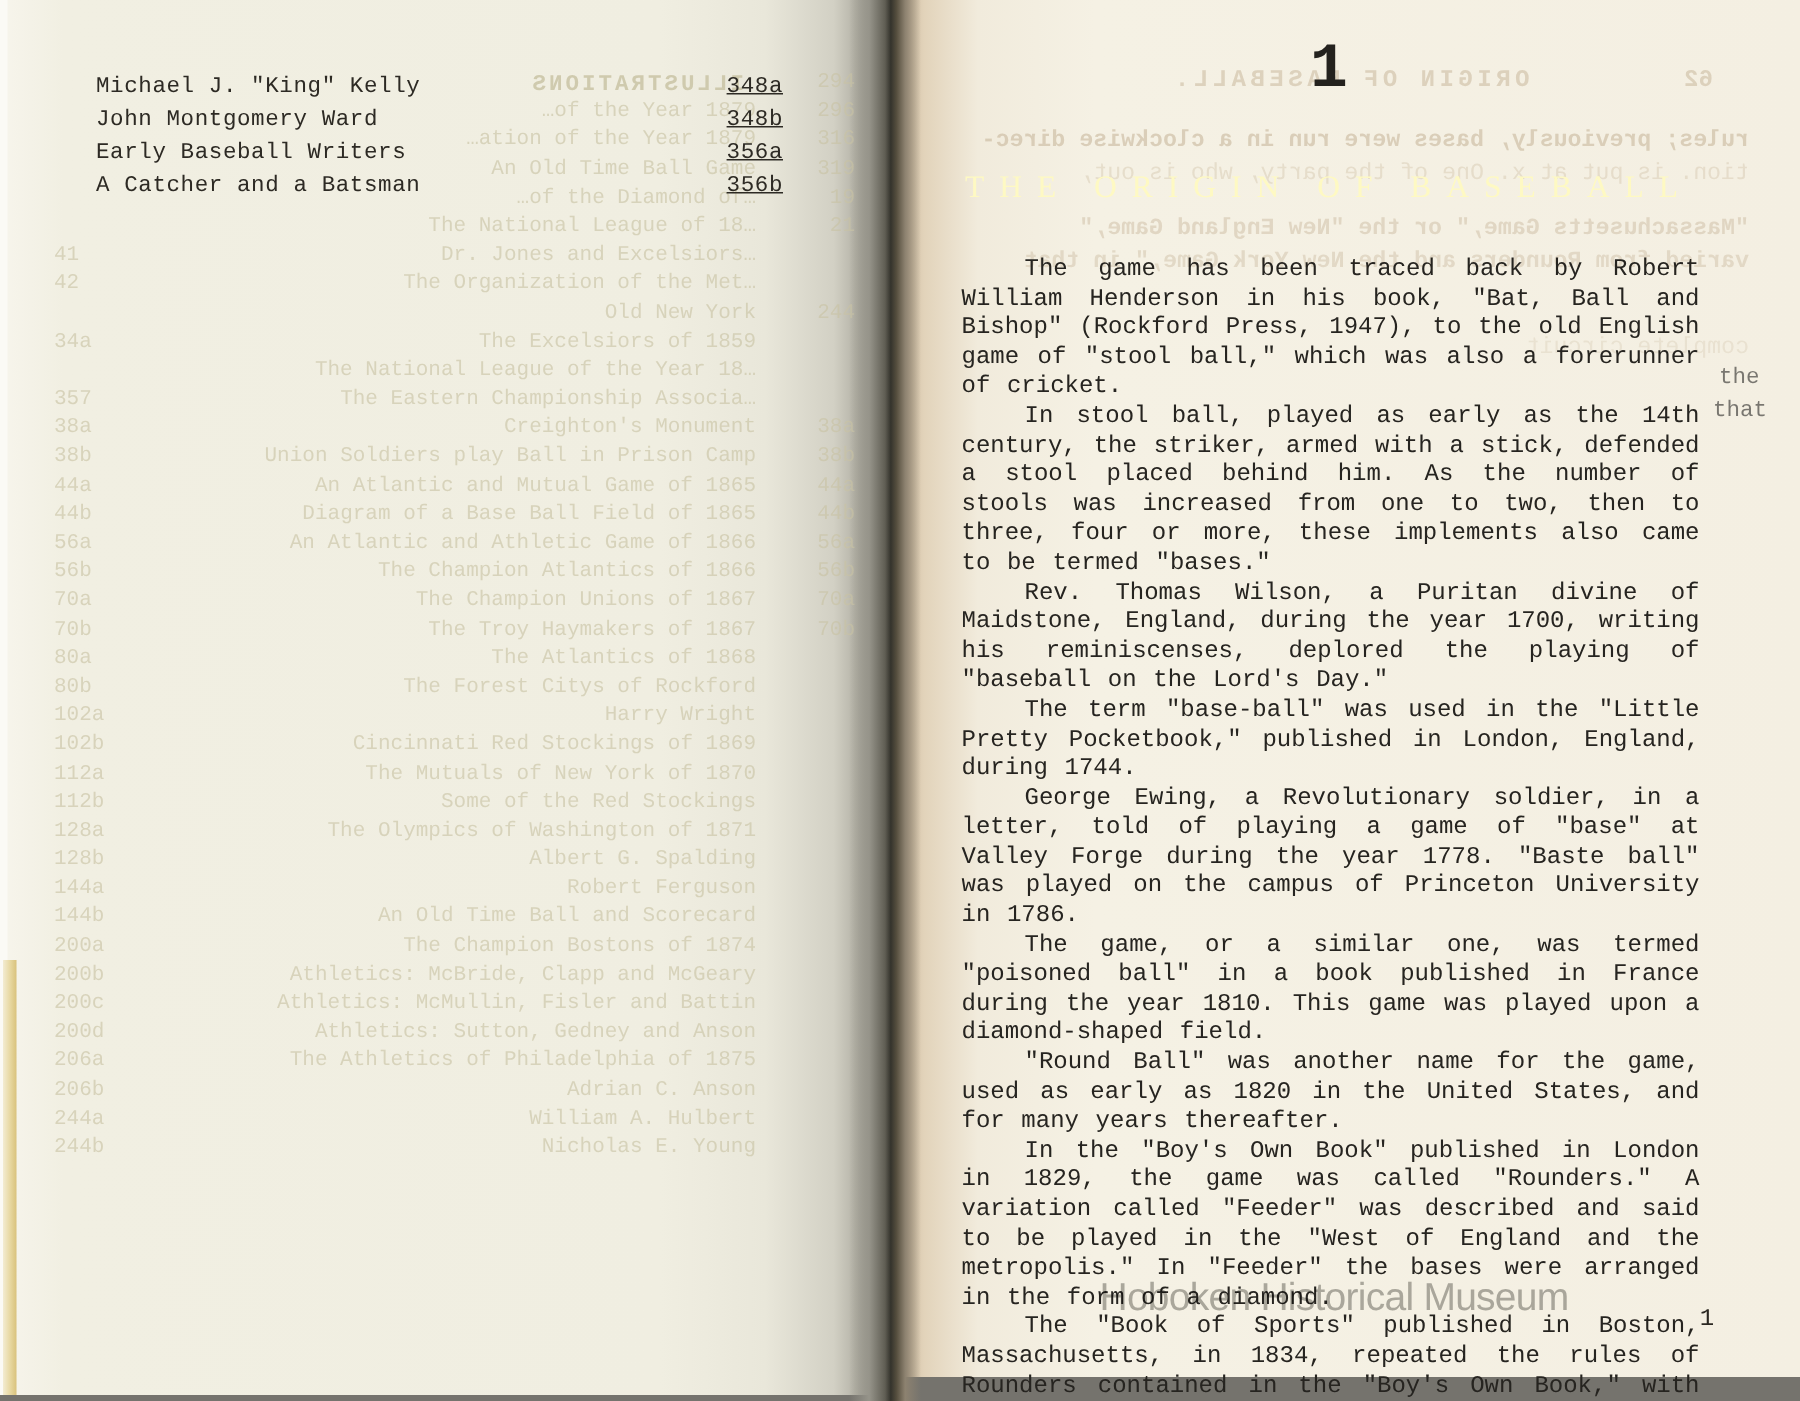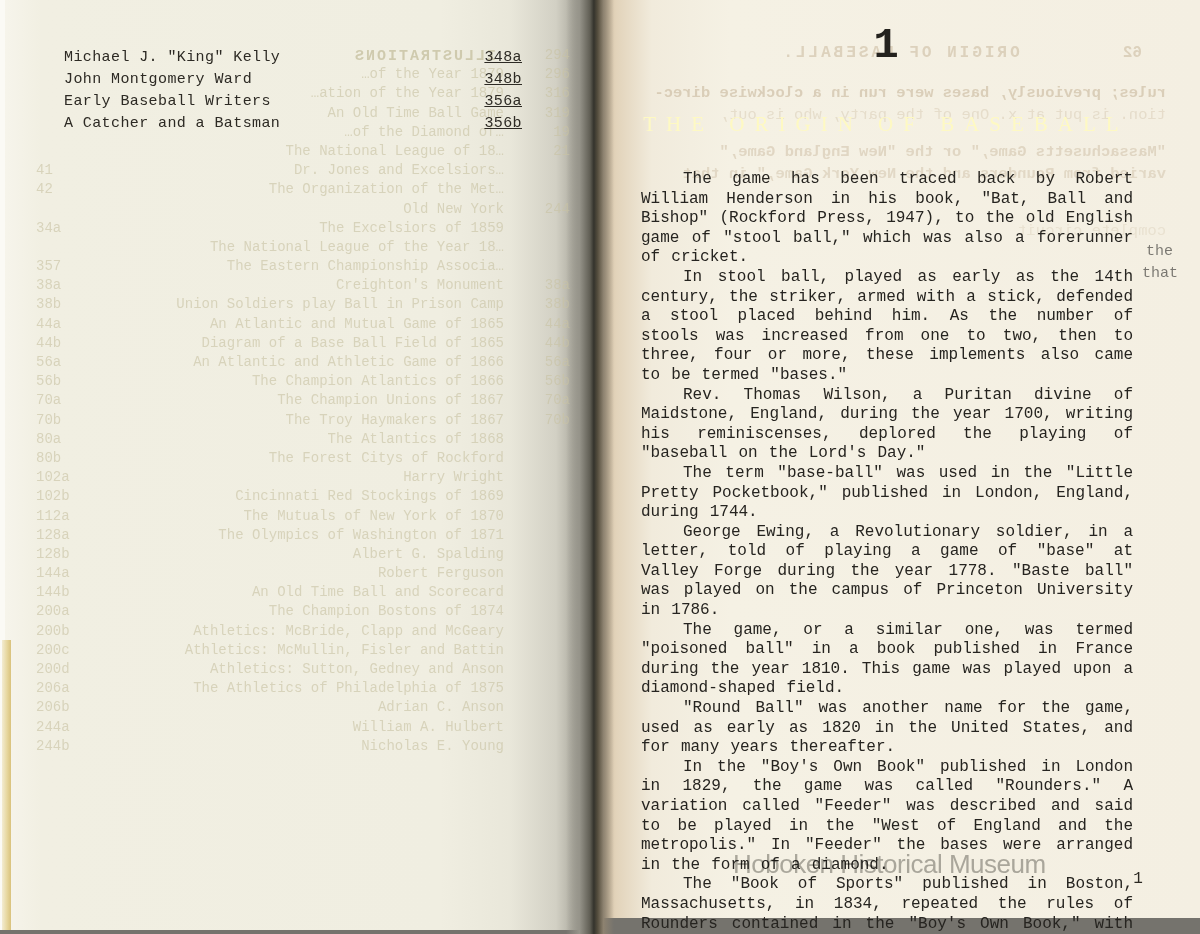--- a/index.html
+++ b/index.html
@@ -233,20 +233,25 @@
         <span class="g-name">Cincinnati Red Stockings of 1869</span>
         <span class="g-num-r"></span>
       </div>
 
       <div class="g-row">
         <span class="g-num-l">112a</span>
         <span class="g-name">The Mutuals of New York of 1870</span>
         <span class="g-num-r"></span>
       </div>
 
+      <div class="g-row">
+        <span class="g-num-l">112b</span>
+        <span class="g-name">Some of the Red Stockings</span>
+        <span class="g-num-r"></span>
+      </div>
 
       <div class="g-row">
         <span class="g-num-l">128a</span>
         <span class="g-name">The Olympics of Washington of 1871</span>
         <span class="g-num-r"></span>
       </div>
 
       <div class="g-row">
         <span class="g-num-l">128b</span>
         <span class="g-name">Albert G. Spalding</span>

